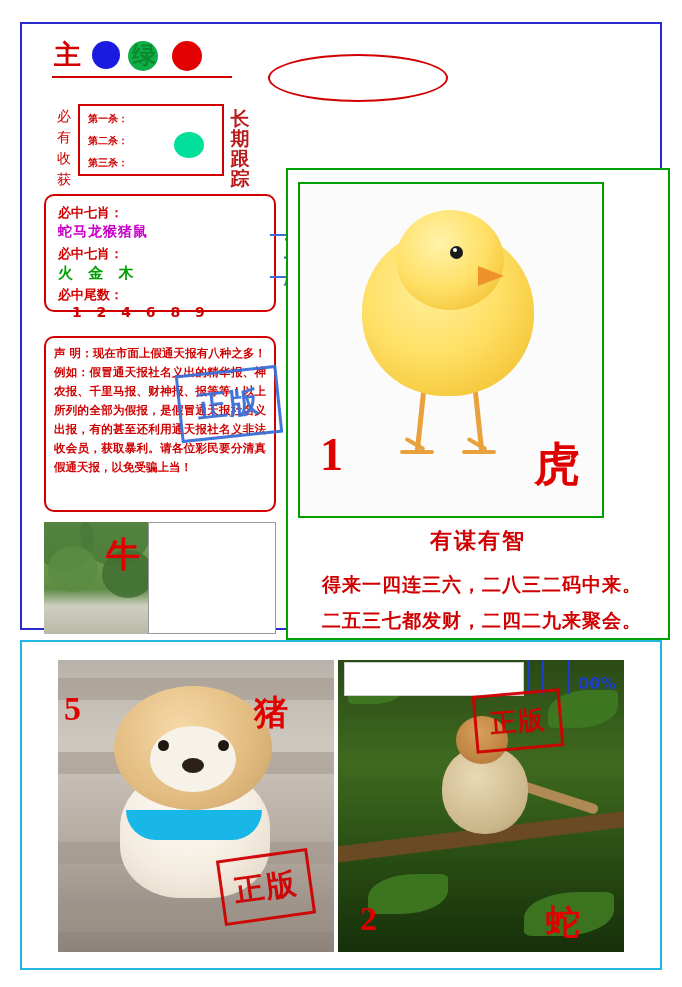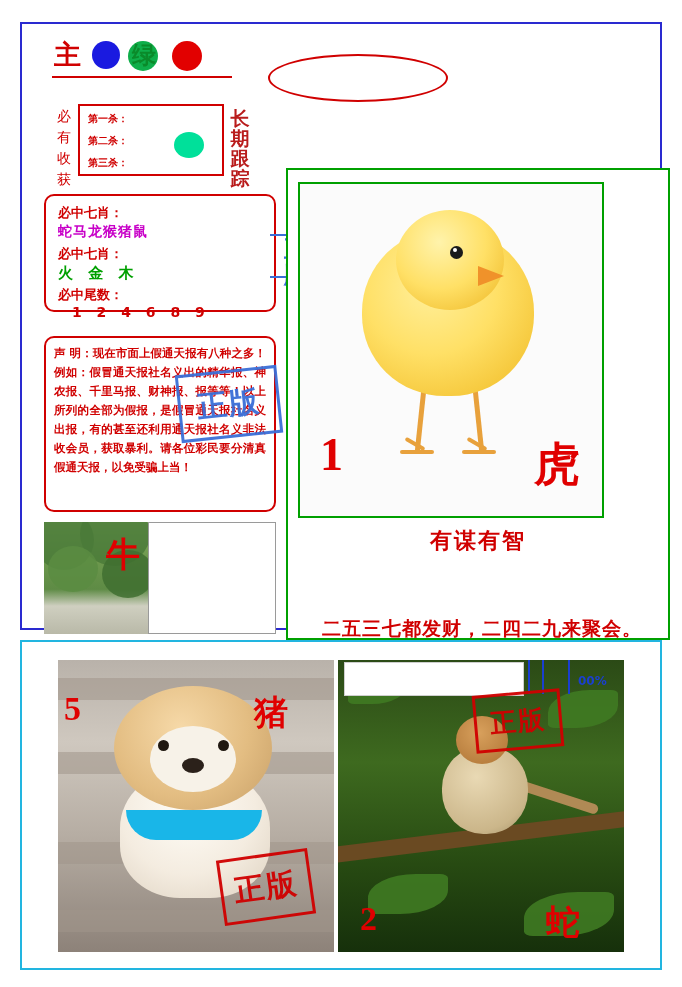--- a/index.html
+++ b/index.html
@@ -346,21 +346,21 @@
     position: absolute;
     left: 264px;
     width: 392px;
     text-align: center;
     font-size: 19px;
     font-weight: bold;
     color: #d00000;
     letter-spacing: 1px;
   }
   .verse1 { top: 548px; }
-  .verse2 { top: 584px; margin-top: 8px; }
+  .verse2 { top: 584px; }
 
   
   .stamp-lines {
     position: absolute;
     left: 248px;
     top: 200px;
     width: 60px;
     height: 80px;
   }
   .stamp-lines .ln {
@@ -566,21 +566,21 @@
     font-size: 23px;
     font-weight: bold;
     color: #0a0aa0;
     letter-spacing: 2px;
     font-family: "DejaVu Sans", sans-serif;
   }
   .pct-text {
     position: absolute;
     left: 556px;
     top: 32px;
-    font-size: 12px;
+    font-size: 16px;
     font-weight: bold;
     color: #1a3fd0;
   }
   .blue-marks {
     position: absolute;
     left: 506px;
     top: 18px;
     width: 80px;
     height: 34px;
   }
@@ -685,20 +685,21 @@
       <div class="chick-foot f2"></div>
       <div class="chick-body"></div>
       <div class="chick-head"></div>
       <div class="chick-beak"></div>
       <div class="chick-eye"></div>
     </div>
 
     <div class="num-big">1</div>
     <div class="zodiac-big">虎</div>
     <div class="phrase">有谋有智</div>
+    <div class="verse1">得来一四连三六，二八三二码中来。</div>
     <div class="verse2">二五三七都发财，二四二九来聚会。</div>
   </div>
 
   <div class="bottom-panel">
 
     <div class="bp-left">
       <div class="plank" style="top:18px;"></div>
       <div class="plank" style="top:92px;"></div>
       <div class="plank" style="top:182px;"></div>
       <div class="plank" style="top:250px;"></div>

